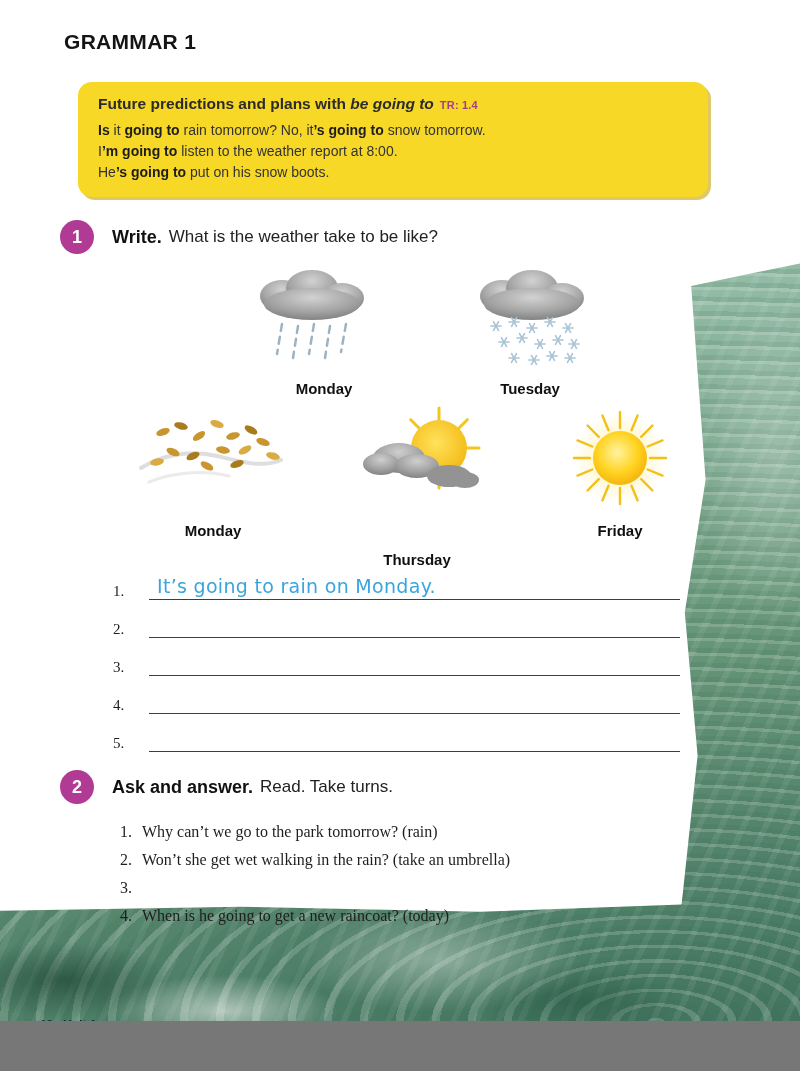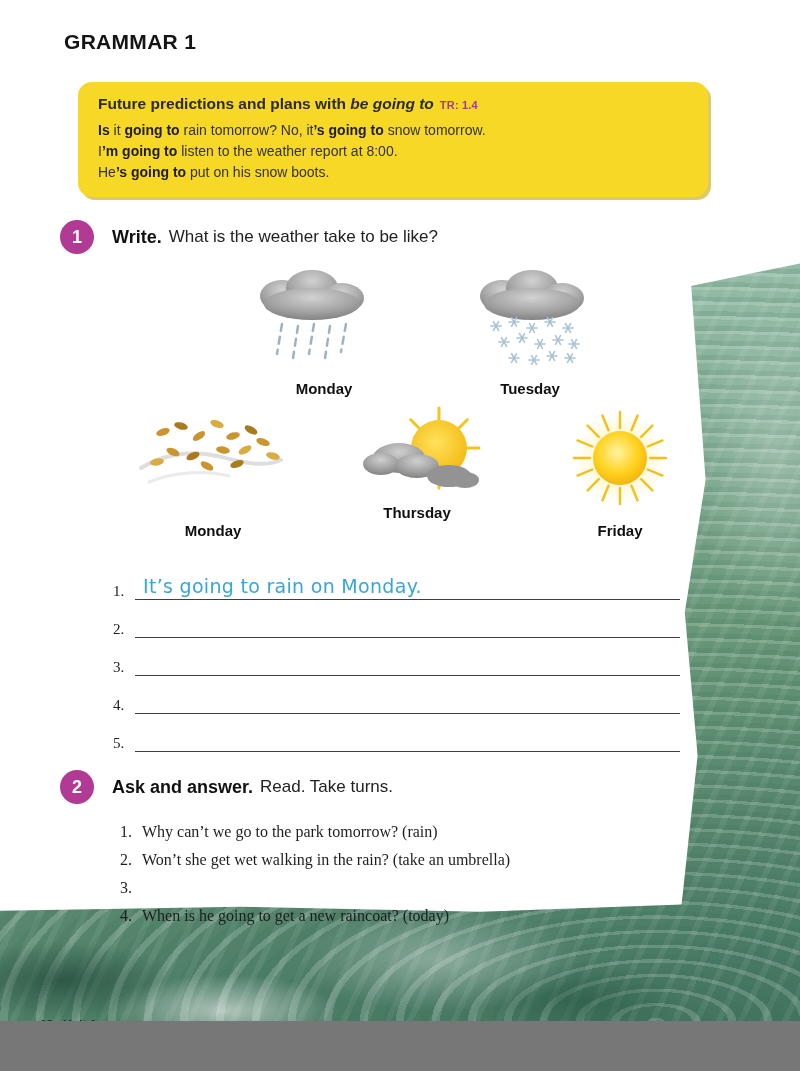--- a/index.html
+++ b/index.html
@@ -48,21 +48,21 @@
   .act-prompt { font-size:17px; color:#222; margin-left:7px; font-weight:normal; }
 
   
   .icon-box { width:160px; height:110px; }
   .day-label { width:160px; text-align:center; font-size:15px; font-weight:bold; color:#101010; }
 
   
   .answers { left:113px; top:562px; width:567px; }
   .ans-row { display:flex; align-items:flex-end; height:38px; }
   .ans-num { font-family:"Liberation Serif", serif; font-size:15px; color:#222; width:18px; }
-  .ans-line { flex:1; border-bottom:1px solid #3e3e3e; margin-left:4px; position:relative; height:100%; }
+  .ans-line { flex:1; border-bottom:1px solid #3e3e3e; margin-left:18px; position:relative; height:100%; }
   .handwriting {
     position:absolute; left:8px; bottom:2px; white-space:nowrap;
     font-family:"DejaVu Sans", sans-serif; font-size:19px; color:#39a5de; letter-spacing:.3px;
   }
 
   
   .questions { left:120px; top:818px; width:560px; font-family:"Liberation Serif", serif; }
   .q-row { display:flex; height:28px; align-items:center; font-size:16px; color:#1e1e1e; }
   .q-num { width:22px; }
 
@@ -245,21 +245,21 @@
           <line x1="68.5" y1="24.3" x2="62.4" y2="9.5"></line>
         <line x1="80" y1="22" x2="80" y2="6"></line>
           <line x1="91.5" y1="24.3" x2="97.6" y2="9.5"></line>
         <line x1="101.2" y1="30.8" x2="112.5" y2="19.5"></line>
           <line x1="107.7" y1="40.5" x2="122.5" y2="34.4"></line>
       </g>
       <circle cx="80" cy="52" r="27" fill="url(#fSun)"></circle>
     </svg>
   </div>
   <div class="abs day-label" style="left:133px; top:522px;">Monday</div>
-  <div class="abs day-label" style="left:337px; top:504px;">Thursday</div>
+  <div class="abs day-label" style="left:337px; top:551px;">Thursday</div>
   <div class="abs day-label" style="left:540px; top:522px;">Friday</div>
 
   <div class="abs answers">
     <div class="ans-row">
       <span class="ans-num">1.</span>
       <div class="ans-line">
         <span class="handwriting">It’s going to rain on Monday.</span>
       </div>
     </div>
     <div class="ans-row">

